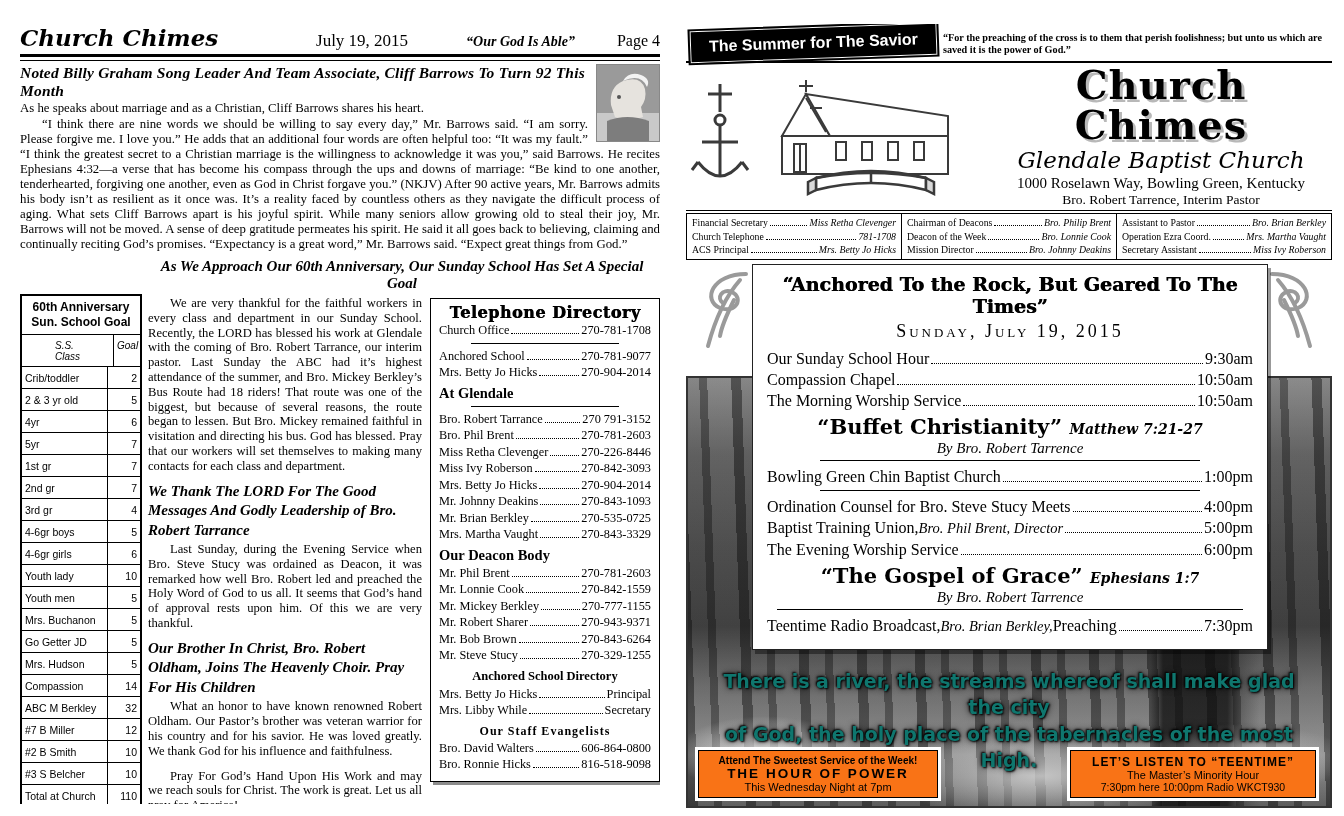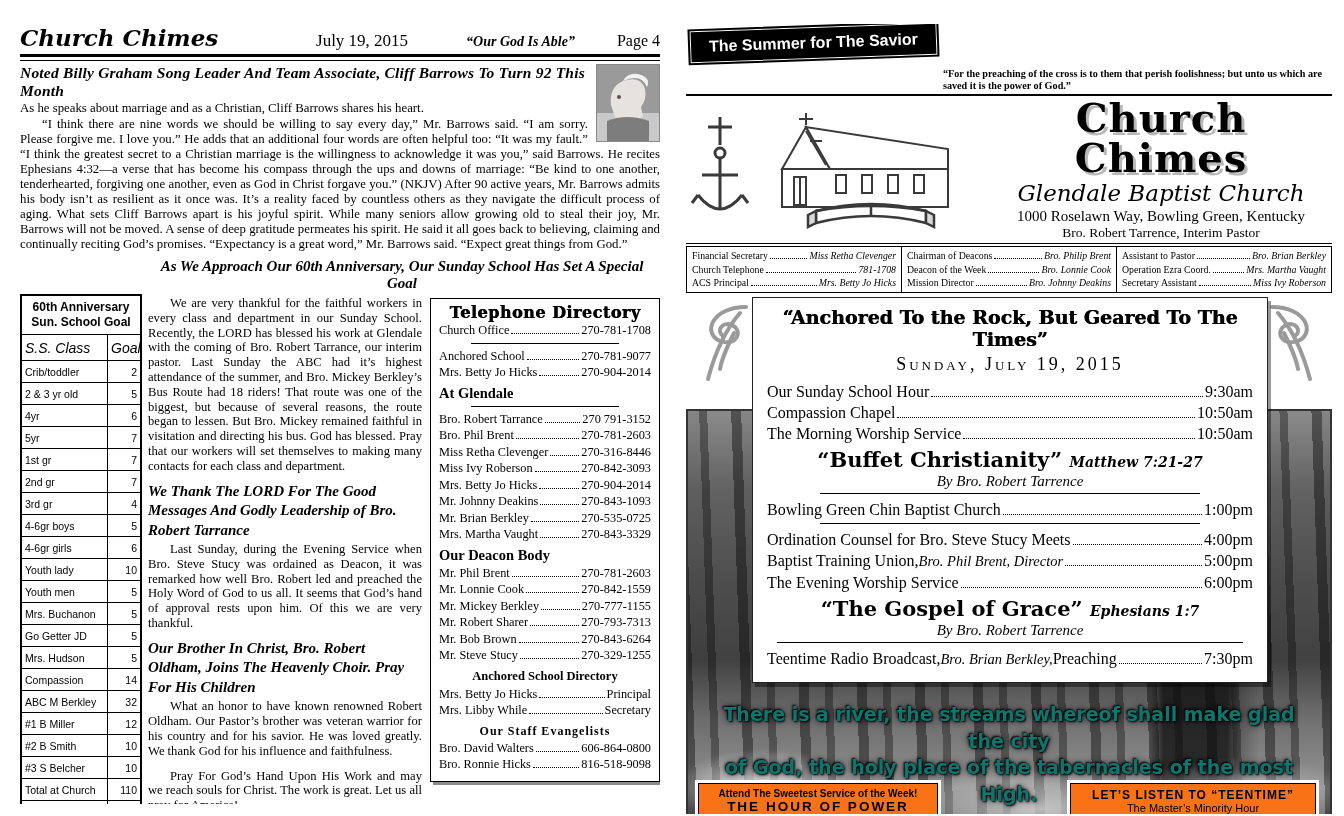--- a/index.html
+++ b/index.html
@@ -21,40 +21,40 @@
   .indent{text-indent:22px;}
   .headline-center{text-align:center;font-weight:bold;font-style:italic;font-size:15px;margin:6px 0 2px 124px;}
   .cols{display:flex;gap:6px;margin-top:2px;}
   
   .goal-table{width:118px;flex:0 0 118px;border:2px solid #000;font-family:"Liberation Sans",sans-serif;align-self:flex-start;}
   .gt-title{font-weight:bold;font-size:12px;text-align:center;padding:4px 2px;border-bottom:1.5px solid #000;line-height:1.25;}
   .gt-row{display:flex;border-bottom:1px solid #000;}
   .gt-row:last-child{border-bottom:none;}
   .gt-c{flex:1;font-size:10.5px;padding:4.5px 3px;}
   .gt-g{width:26px;border-left:1px solid #000;font-size:10.5px;padding:4.5px 3px;text-align:right;}
-  .gt-head .gt-c,.gt-head .gt-g{font-style:italic;font-size:14px;}
+  .gt-head .gt-c,.gt-head .gt-g{font-style:italic;font-size:10px;margin-left:30px;}
   
   .right-wrap{flex:1;min-width:0;}
   .dir-box{float:right;width:212px;border:1.5px solid #000;box-shadow:3px 3px 0 rgba(0,0,0,.45);
            padding:4px 8px 8px;margin:4px 0 6px 8px;background:#fff;}
   .dir-title{font-family:"DejaVu Serif",serif;font-weight:bold;font-size:16px;text-align:center;letter-spacing:.5px;text-shadow:.6px 0 #000;}
   .dir-h{font-weight:bold;font-size:14.5px;text-align:left;margin:4px 0 1px;}
   .dir-h-sm{font-weight:bold;font-size:12.5px;text-align:center;margin:5px 0 2px;}
   .dir-h-sp{font-weight:bold;font-size:12px;text-align:center;letter-spacing:1px;margin:5px 0 1px;}
   .dir-div{border-top:1.5px solid #000;width:70%;margin:4px auto;}
   .dir-row{display:flex;align-items:baseline;font-size:12.3px;line-height:16.5px;}
   .dots{flex:1 1 auto;border-bottom:1.3px dotted #000;margin:0 2px 3px;min-width:6px;}
   .mid p{margin:2px 0;font-size:12.6px;line-height:14.8px;text-align:justify;}
   .mid .headline{margin:8px 0 2px;line-height:1.3;}
   
   #page1{left:686px;top:24px;width:646px;height:790px;}
   .banner-row{display:flex;align-items:flex-start;gap:6px;border-bottom:2px solid #000;padding-bottom:2px;}
   .ribbon{flex:0 0 auto;background:#000;color:#fff;font-family:"Liberation Sans",sans-serif;font-weight:bold;
           font-size:16px;padding:6px 18px;transform:rotate(-2deg);border:1.5px solid #fff;outline:2px solid #000;margin:3px 0 0 4px;white-space:nowrap;}
-  .banner-verse{font-size:10.2px;font-weight:bold;padding-top:8px;line-height:1.2;font-family:"Liberation Serif",serif;margin-top:36px;}
+  .banner-verse{font-size:10.2px;font-weight:bold;padding-top:8px;line-height:1.2;font-family:"Liberation Serif",serif;}
   .masthead{display:flex;align-items:center;gap:4px;padding:2px 0;border-bottom:1px solid #000;}
   .mast-art{flex:0 0 300px;height:118px;}
   .mast-text{flex:1;text-align:center;}
   .mast-title{font-family:"DejaVu Serif",serif;font-weight:bold;font-size:40px;letter-spacing:1px;line-height:1.0;
               text-shadow:3px 3px 0 #b8b8b8;}
   .mast-sub{font-family:"DejaVu Serif",serif;font-style:italic;font-size:23px;margin-top:2px;}
   .mast-addr{font-size:15px;margin-top:2px;}
   .mast-pastor{font-size:13.5px;}
   .staff-table{display:flex;border:1.5px solid #000;margin-top:2px;}
   .staff-col{flex:1;padding:2px 5px;border-right:1.5px solid #000;}
@@ -198,21 +198,21 @@
         </div>
           <div class="gt-row">
           <span class="gt-c">Compassion</span>
           <span class="gt-g">14</span>
         </div>
           <div class="gt-row">
           <span class="gt-c">ABC M Berkley</span>
           <span class="gt-g">32</span>
         </div>
           <div class="gt-row">
-          <span class="gt-c">#1 B Miller</span>
+          <span class="gt-c">#7 B Miller</span>
           <span class="gt-g">12</span>
         </div>
           <div class="gt-row">
           <span class="gt-c">#2 B Smith</span>
           <span class="gt-g">10</span>
         </div>
           <div class="gt-row">
           <span class="gt-c">#3 S Belcher</span>
           <span class="gt-g">10</span>
         </div>
@@ -262,21 +262,21 @@
               <span>270 791-3152</span>
           </div>
             <div class="dir-row">
             <span>Bro. Phil Brent</span>
               <span class="dots"></span>
               <span>270-781-2603</span>
           </div>
             <div class="dir-row">
             <span>Miss Retha Clevenger</span>
               <span class="dots"></span>
-              <span>270-316-8446</span>
+              <span>270-226-8446</span>
           </div>
             <div class="dir-row">
             <span>Miss Ivy Roberson</span>
               <span class="dots"></span>
               <span>270-842-3093</span>
           </div>
             <div class="dir-row">
             <span>Mrs. Betty Jo Hicks</span>
               <span class="dots"></span>
               <span>270-904-2014</span>
@@ -311,21 +311,21 @@
               <span>270-842-1559</span>
           </div>
             <div class="dir-row">
             <span>Mr. Mickey Berkley</span>
               <span class="dots"></span>
               <span>270-777-1155</span>
           </div>
             <div class="dir-row">
             <span>Mr. Robert Sharer</span>
               <span class="dots"></span>
-              <span>270-793-7313</span>
+              <span>270-943-9371</span>
           </div>
             <div class="dir-row">
             <span>Mr. Bob Brown</span>
               <span class="dots"></span>
               <span>270-843-6264</span>
           </div>
             <div class="dir-row">
             <span>Mr. Steve Stucy</span>
               <span class="dots"></span>
               <span>270-329-1255</span>

